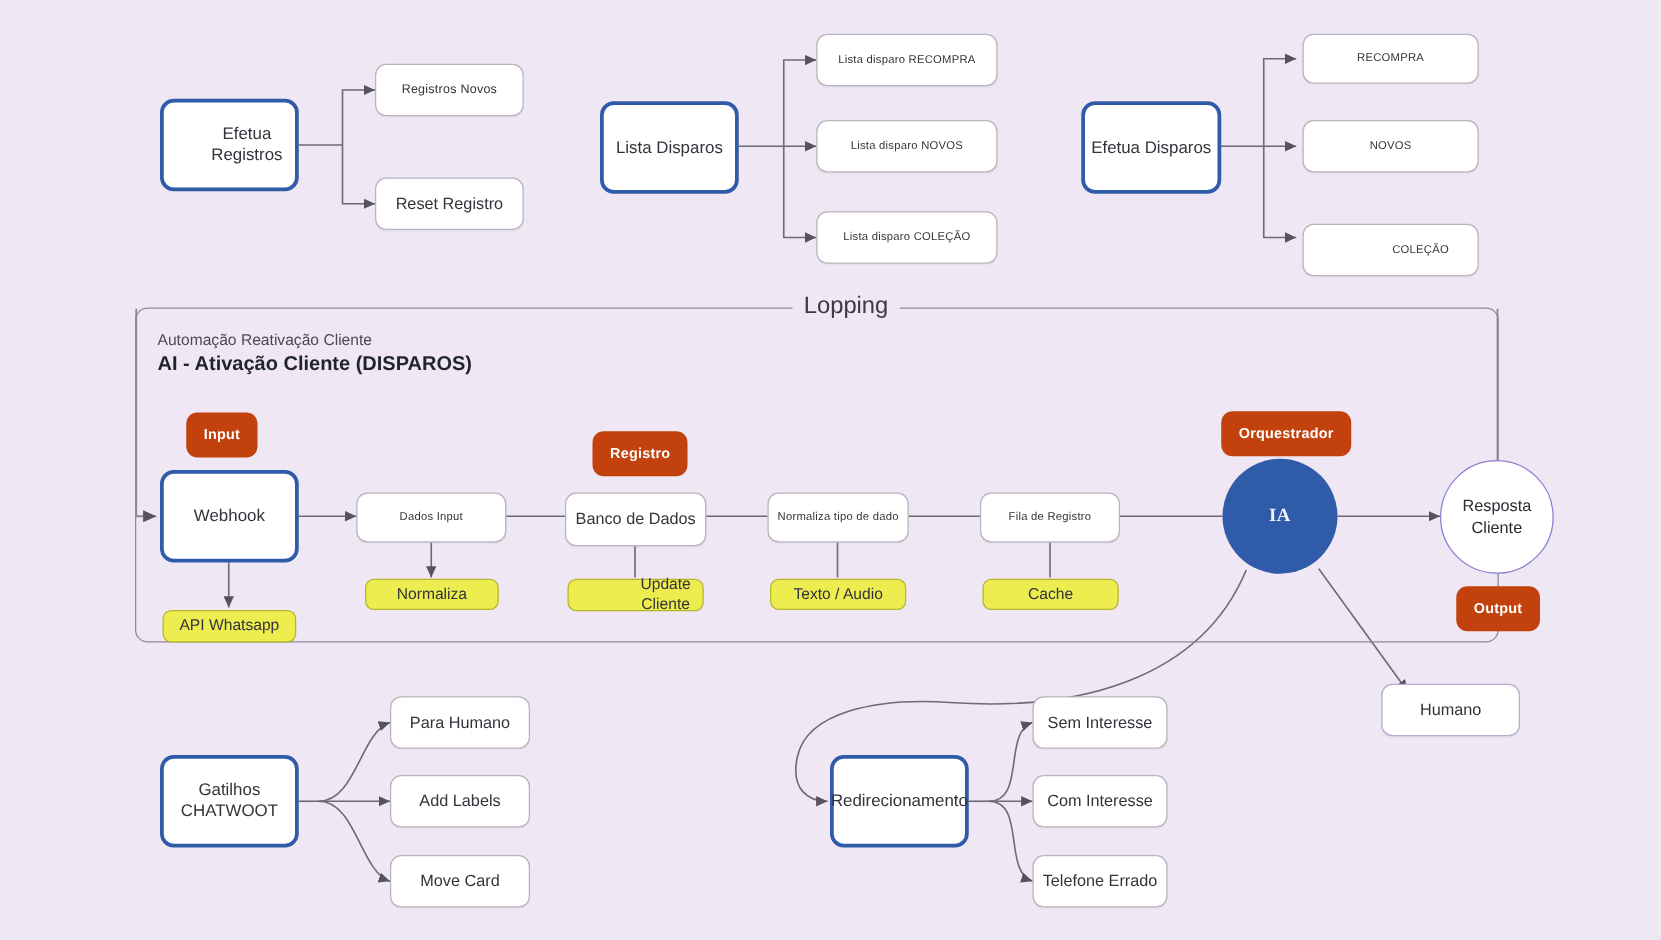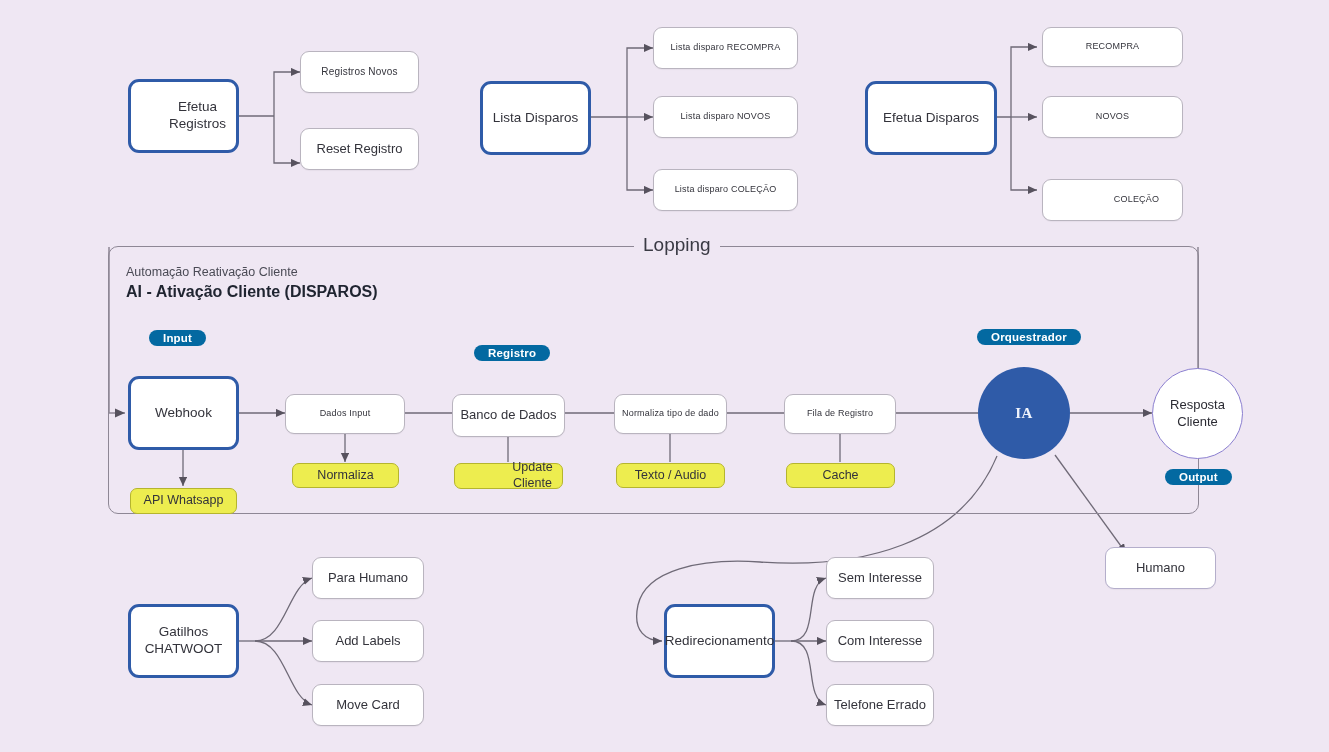--- a/index.html
+++ b/index.html
@@ -56,26 +56,26 @@
     border:none;
     color:#eef2fb;
     font-weight:bold;
     font-size:15px;
     font-family:"Liberation Serif", serif;
     letter-spacing:.5px;
   }
 
   .badge{
     position:absolute;
-    background:#0369a1;
+    background:#c2410c;
     color:#ffffff;
     font-size:11.5px;
     font-weight:bold;
     border-radius:9px;
-    padding:2px 14px;
+    padding:12px 14px;
     box-sizing:border-box;
     display:flex;align-items:center;justify-content:center;
     letter-spacing:.2px;
     white-space:nowrap;
   }
 
   .group-box{
     position:absolute;
     border:1.5px solid #8e8795;
     border-radius:10px;
@@ -168,38 +168,38 @@
       <path d="M791,641 C821,641 802,697 826,705" marker-end="url(#arw)"></path>
     </g>
   </svg>
 
   <div class="node primary" style="left:128px;top:79px;width:111px;height:74px;padding-left:28px;">
     <span>Efetua Registros</span>
   </div>
   <div class="node plain small" style="left:300px;top:51px;width:119px;height:42px;">
     <span>Registros Novos</span>
   </div>
-  <div class="node plain" style="left:300px;top:128px;width:119px;height:42px;text-align:right;">
+  <div class="node plain" style="left:300px;top:142px;width:119px;height:42px;text-align:right;">
     <span>Reset Registro</span>
   </div>
 
   <div class="node primary" style="left:480px;top:81px;width:111px;height:74px;">
     <span>Lista Disparos</span>
   </div>
   <div class="node plain xsmall" style="left:653px;top:27px;width:145px;height:42px;">
     <span>Lista disparo RECOMPRA</span>
   </div>
   <div class="node plain xsmall" style="left:653px;top:96px;width:145px;height:42px;">
     <span>Lista disparo NOVOS</span>
   </div>
   <div class="node plain xsmall" style="left:653px;top:169px;width:145px;height:42px;">
     <span>Lista disparo COLEÇÃO</span>
   </div>
 
-  <div class="node primary" style="left:865px;top:81px;width:132px;height:74px;">
+  <div class="node primary" style="left:865px;top:81px;width:112px;height:74px;">
     <span>Efetua Disparos</span>
   </div>
   <div class="node plain xsmall" style="left:1042px;top:27px;width:141px;height:40px;">
     <span>RECOMPRA</span>
   </div>
   <div class="node plain xsmall" style="left:1042px;top:96px;width:141px;height:42px;">
     <span>NOVOS</span>
   </div>
   <div class="node plain xsmall" style="left:1042px;top:179px;width:141px;height:42px;padding-left:48px;">
     <span>COLEÇÃO</span>

